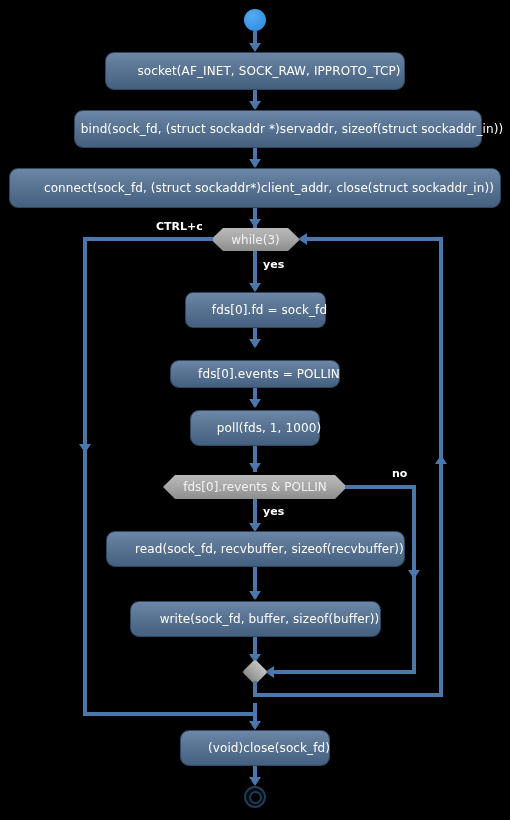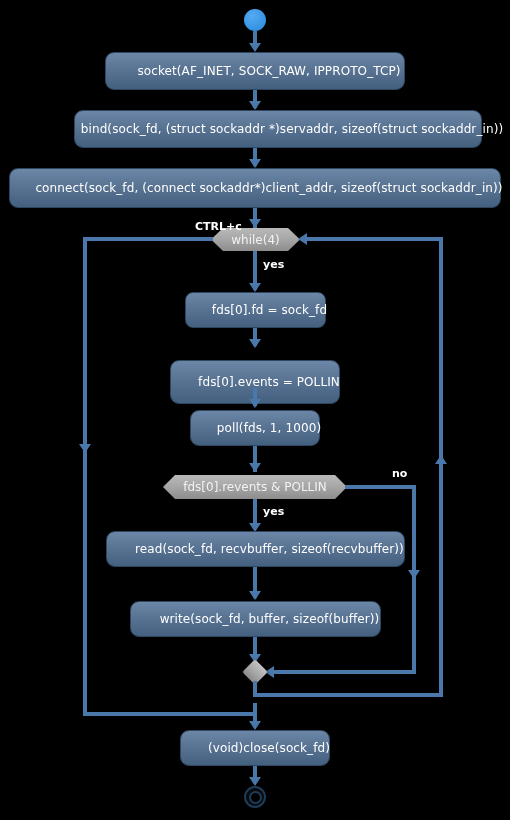--- a/index.html
+++ b/index.html
@@ -104,47 +104,47 @@
   <div class="edge-v" style="left:253px;top:90px;height:18px;"></div>
   <div class="arrow-down" style="left:249px;top:101px;"></div>
 
   <div class="node action" style="left:26px;top:110px;width:408px;height:38px;margin-left:48px;">
     <span>bind(sock_fd, (struct sockaddr *)servaddr, sizeof(struct sockaddr_in))</span>
   </div>
   <div class="edge-v" style="left:253px;top:148px;height:18px;"></div>
   <div class="arrow-down" style="left:249px;top:159px;"></div>
 
   <div class="node action" style="left:9px;top:168px;width:492px;height:40px;">
-    <span>connect(sock_fd, (connect sockaddr*)client_addr, sizeof(struct sockaddr_in))</span>
+    <span>connect(sock_fd, (struct sockaddr*)client_addr, close(struct sockaddr_in))</span>
   </div>
   <div class="edge-v" style="left:253px;top:208px;height:20px;"></div>
   <div class="arrow-down" style="left:249px;top:219px;"></div>
 
   <div class="node hexagon" style="left:211px;top:228px;width:89px;height:23px;">
-    <span>while(4)</span>
+    <span>while(3)</span>
   </div>
 
   <div class="edge-h" style="left:83px;top:237px;width:130px;"></div>
-  <div class="edge-label" style="left:156px;top:220px;margin-left:39px;">CTRL+c</div>
+  <div class="edge-label" style="left:156px;top:220px;">CTRL+c</div>
   <div class="edge-v" style="left:83px;top:237px;height:225px;"></div>
   <div class="arrow-down" style="left:79px;top:444px;"></div>
   <div class="edge-v" style="left:83px;top:455px;height:261px;"></div>
   <div class="edge-h" style="left:83px;top:712px;width:174px;"></div>
 
   <div class="edge-v" style="left:253px;top:251px;height:39px;"></div>
   <div class="arrow-down" style="left:249px;top:283px;"></div>
   <div class="edge-label" style="left:263px;top:258px;">yes</div>
 
   <div class="node action" style="left:185px;top:292px;width:141px;height:36px;border-radius:8px;">
     <span>fds[0].fd = sock_fd</span>
   </div>
   <div class="edge-v" style="left:253px;top:328px;height:18px;"></div>
   <div class="arrow-down" style="left:249px;top:339px;"></div>
 
-  <div class="node action" style="left:170px;top:360px;width:170px;height:44px;">
+  <div class="node action" style="left:170px;top:360px;width:170px;height:28px;">
     <span>fds[0].events = POLLIN</span>
   </div>
   <div class="edge-v" style="left:253px;top:388px;height:18px;"></div>
   <div class="arrow-down" style="left:249px;top:399px;"></div>
 
   <div class="node action" style="left:190px;top:410px;width:130px;height:36px;">
     <span>poll(fds, 1, 1000)</span>
   </div>
   <div class="edge-v" style="left:253px;top:446px;height:26px;"></div>
   <div class="arrow-down" style="left:249px;top:463px;"></div>

